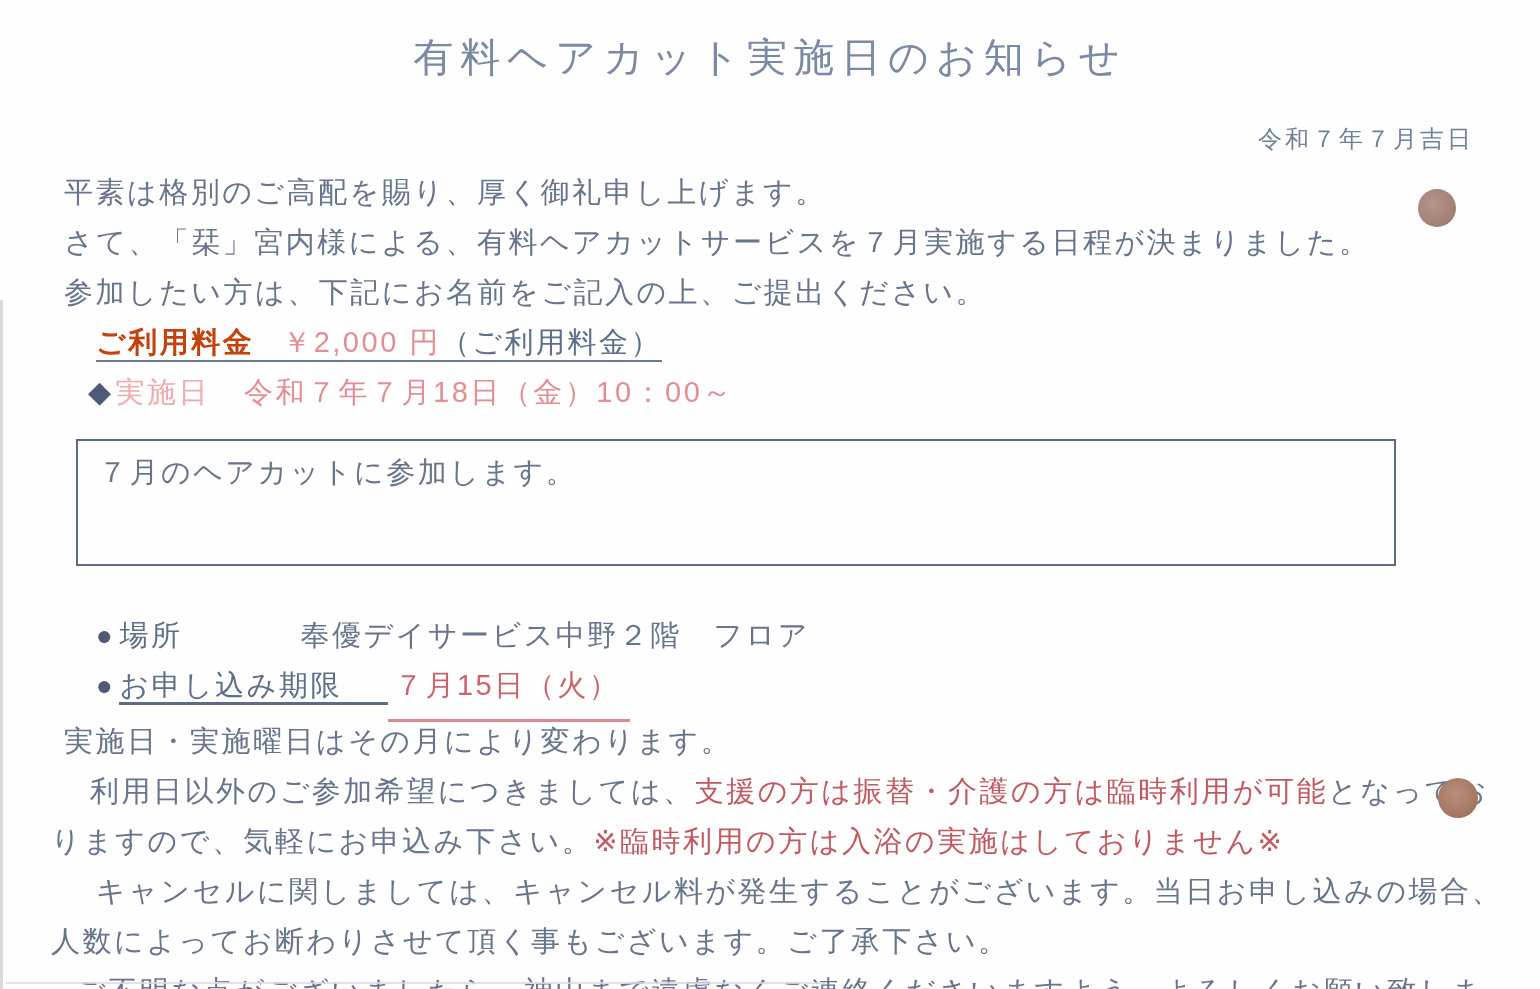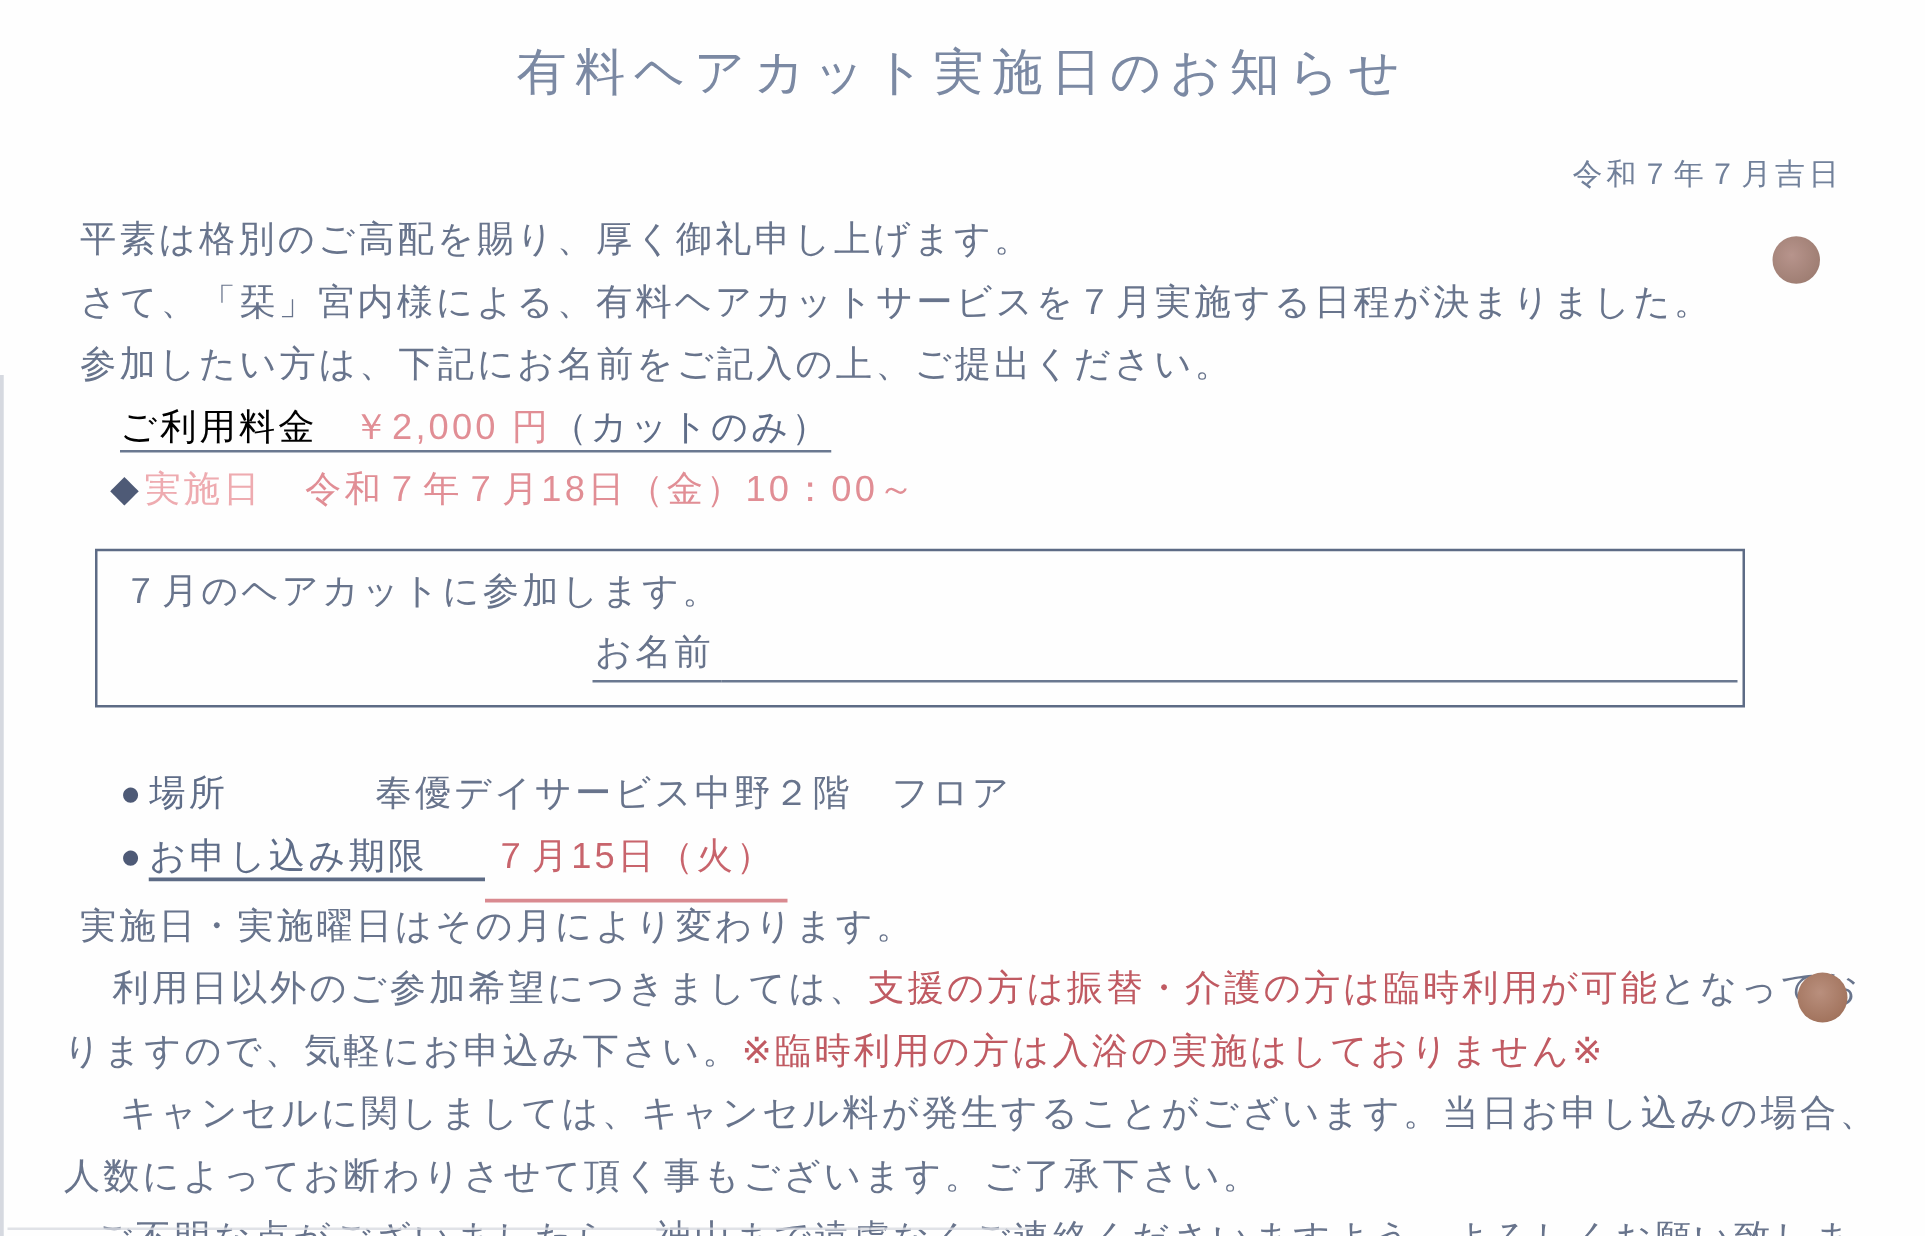--- a/index.html
+++ b/index.html
@@ -47,21 +47,21 @@
     font-size:29px;
     letter-spacing:2.5px;
     line-height:50px;
     height:50px;
     padding-left:64px;
     color:var(--ink);
   }
   .first{margin-top:12px;}
   .underlined-group{border-bottom:2.5px solid var(--line);padding-bottom:2px;}
   .fee-row{padding-left:96px;}
-  .fee-label{color:#000000;font-weight:400;}
+  .fee-label{color:#c2410c;font-weight:700;}
   .fee-gap{display:inline-block;width:28px;}
   .fee-price{color:var(--pink);}
   .fee-note{color:#5f6d88;font-weight:500;}
 
   .event-row{padding-left:88px;margin-top:0;}
   .diamond{color:var(--navy);font-size:30px;margin-right:2px;}
   .event-label{color:var(--pink-light);}
   .event-gap{display:inline-block;width:34px;}
   .event-datetime{color:var(--pink);}
 
@@ -136,34 +136,29 @@
 
   <div class="doc-date">令和７年７月吉日</div>
 
   <div class="line first">平素は格別のご高配を賜り、厚く御礼申し上げます。</div>
 
   <div class="line">さて、「栞」宮内様による、有料ヘアカットサービスを７月実施する日程が決まりました。</div>
 
   <div class="line">参加したい方は、下記にお名前をご記入の上、ご提出ください。</div>
 
   <div class="line fee-row">
-    <span class="underlined-group"><span class="fee-label">ご利用料金</span><span class="fee-gap"></span><span class="fee-price">￥2,000 円</span><span class="fee-note">（カットのみ）</span></span>
+    <span class="underlined-group"><span class="fee-label">ご利用料金</span><span class="fee-gap"></span><span class="fee-price">￥2,000 円</span><span class="fee-note">（ご利用料金）</span></span>
   </div>
 
   <div class="line event-row">
     <span class="diamond">◆</span><span class="event-label">実施日</span><span class="event-gap"></span><span class="event-datetime">令和７年７月18日（金）10：00～</span>
   </div>
 
   <div class="participation-box">
     <div class="box-statement">７月のヘアカットに参加します。</div>
-    <div class="name-row">
-      <span class="name-spacer"></span>
-      <span class="name-label">お名前</span>
-      <span class="name-fill-line"></span>
-    </div>
   </div>
 
   <div class="line place-row section">
     <span class="bullet">●</span><span class="place-label">場所</span><span class="place-gap"></span><span class="place-value">奉優デイサービス中野２階　フロア</span>
   </div>
 
   <div class="line deadline-row">
     <span class="bullet">●</span><span class="deadline-label">お申し込み期限</span><span class="deadline-value">７月15日（火）</span>
   </div>
 

